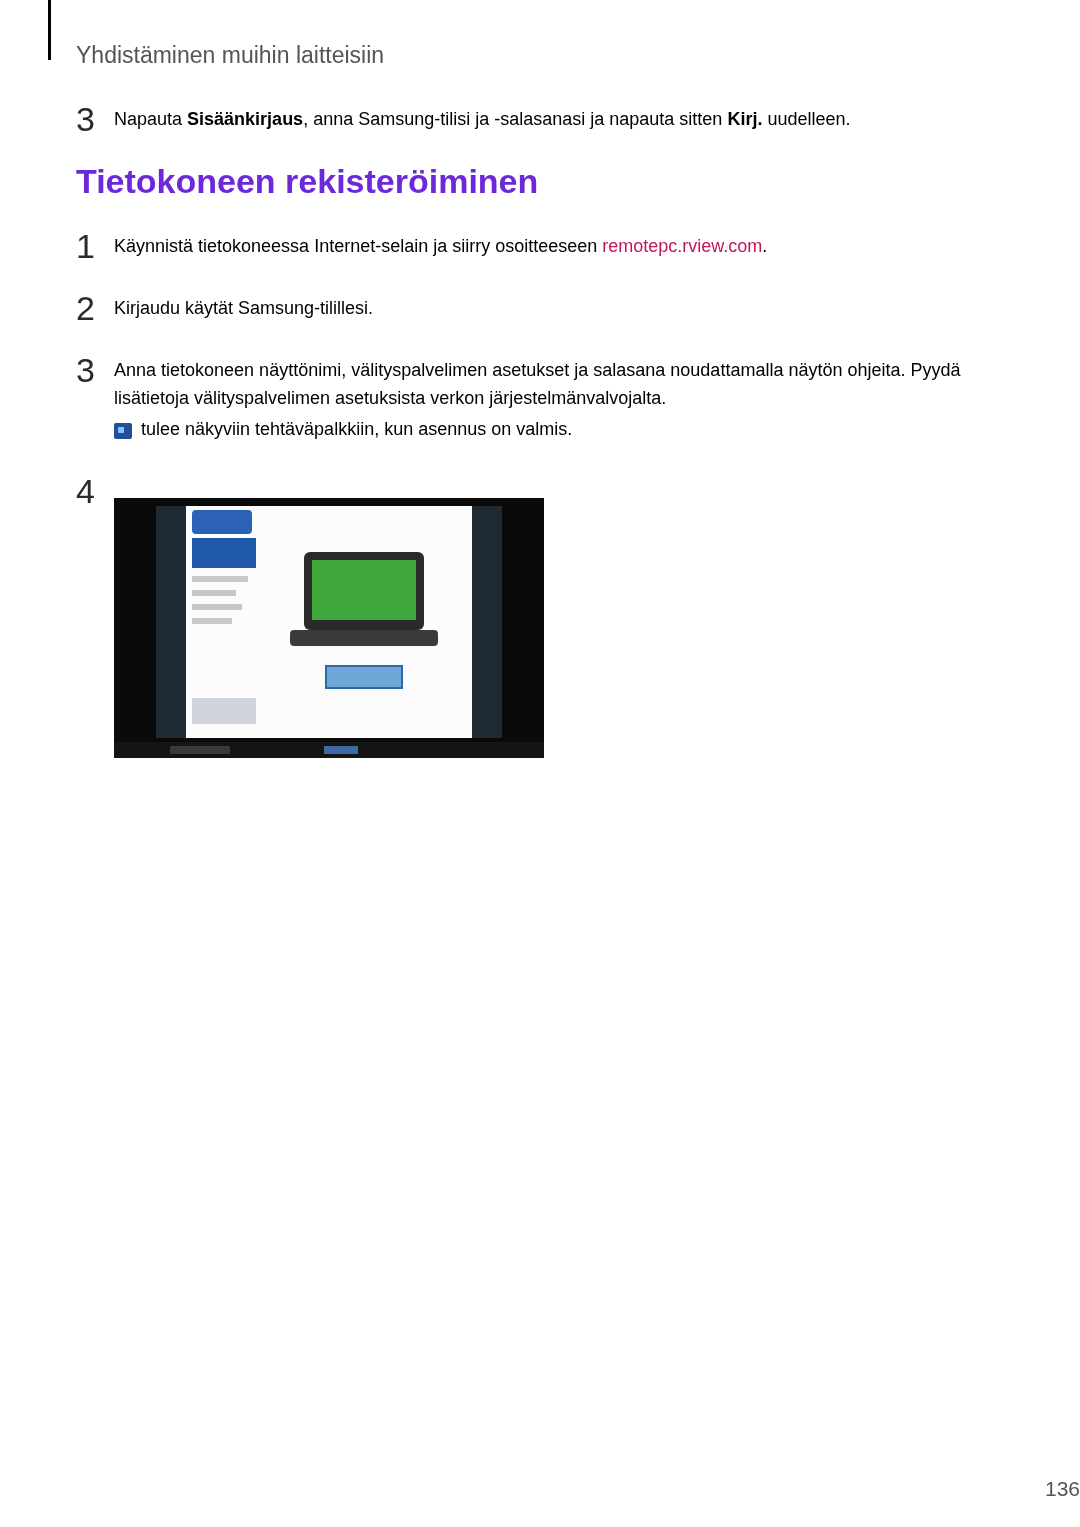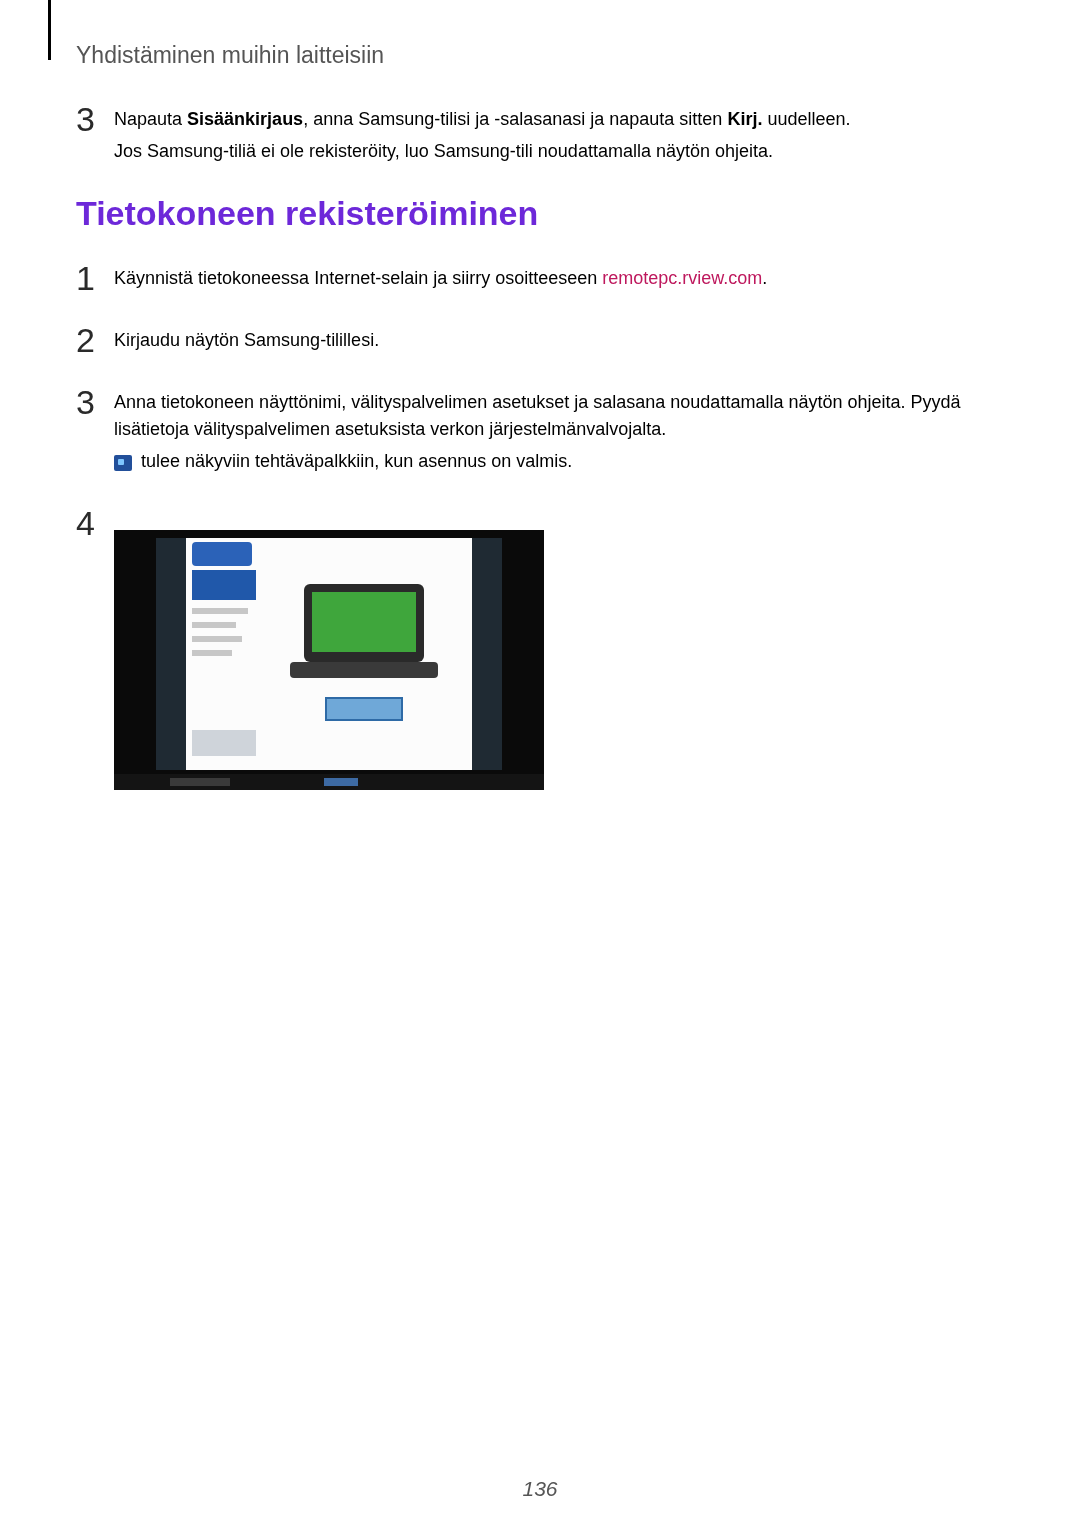--- a/index.html
+++ b/index.html
@@ -85,59 +85,57 @@
   .figure {
     margin: 20px auto 0 auto;
     width: 430px;
   }
   .figure svg { display: block; }
   .page-number {
     position: absolute;
     bottom: 26px;
     left: 0;
     right: 0;
-    text-align: center;
+    text-align: right;
     font-size: 21px;
     color: #555;
-    font-style: italic;
   }
 </style>
 </head>
 <body>
 
 <div class="left-rule"></div>
 <div class="header-title">Yhdistäminen muihin laitteisiin</div>
 
 <div class="content">
 
   <div class="step">
     <div class="step-num">3</div>
     <div class="step-body">
       <p>
         <span>Napauta </span><span class="bold">Sisäänkirjaus</span><span>, anna Samsung-tilisi ja -salasanasi ja napauta sitten </span><span class="bold">Kirj.</span><span> uudelleen.</span>
       </p>
-      <p>Jos Samsung-tiliä ei ole rekisteröity, luo Samsung-tili noudattamalla näytön ohjeita.</p>
     </div>
   </div>
 
   <h2 class="section-heading">Tietokoneen rekisteröiminen</h2>
 
   <div class="step">
     <div class="step-num">1</div>
     <div class="step-body">
       <p>
         <span>Käynnistä tietokoneessa Internet-selain ja siirry osoitteeseen </span><a href="#" class="link">remotepc.rview.com</a><span>.</span>
       </p>
     </div>
   </div>
 
   <div class="step">
     <div class="step-num">2</div>
     <div class="step-body">
-      <p>Kirjaudu näytön Samsung-tilillesi.</p>
+      <p>Kirjaudu käytät Samsung-tilillesi.</p>
     </div>
   </div>
 
   <div class="step">
     <div class="step-num">3</div>
     <div class="step-body">
       <p>Anna tietokoneen näyttönimi, välityspalvelimen asetukset ja salasana noudattamalla näytön ohjeita. Pyydä lisätietoja välityspalvelimen asetuksista verkon järjestelmänvalvojalta.</p>
       <p>
         <span class="tray-icon"></span><span> tulee näkyviin tehtäväpalkkiin, kun asennus on valmis.</span>
       </p>

